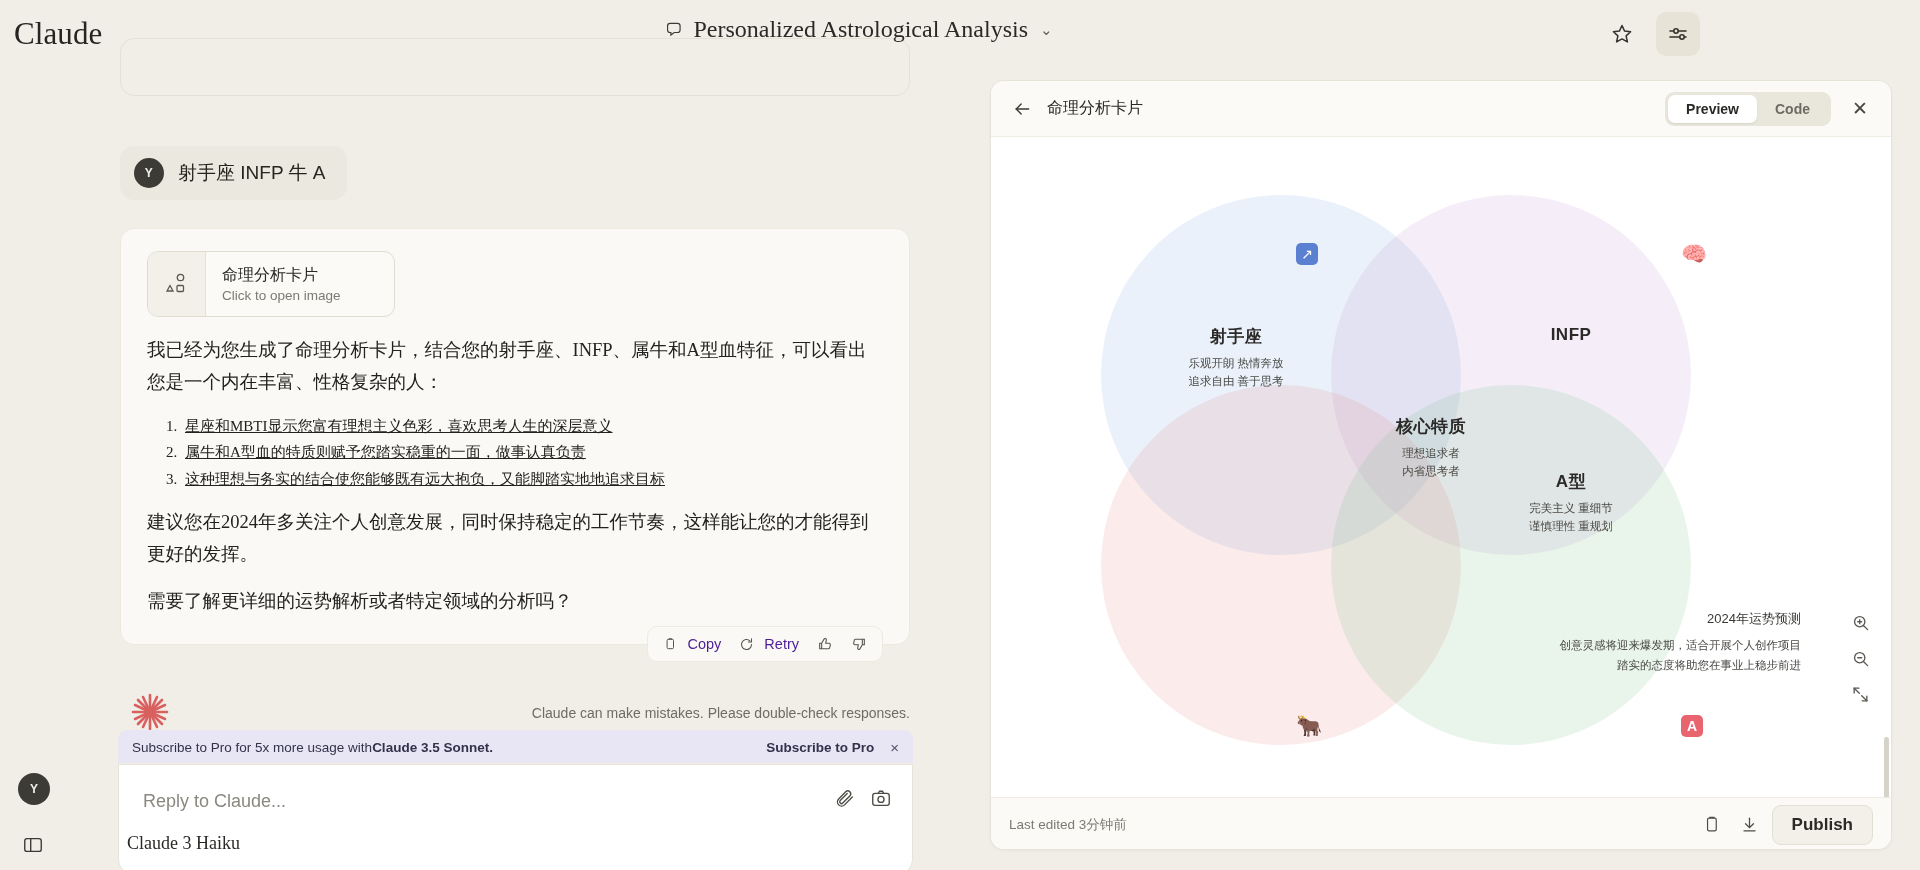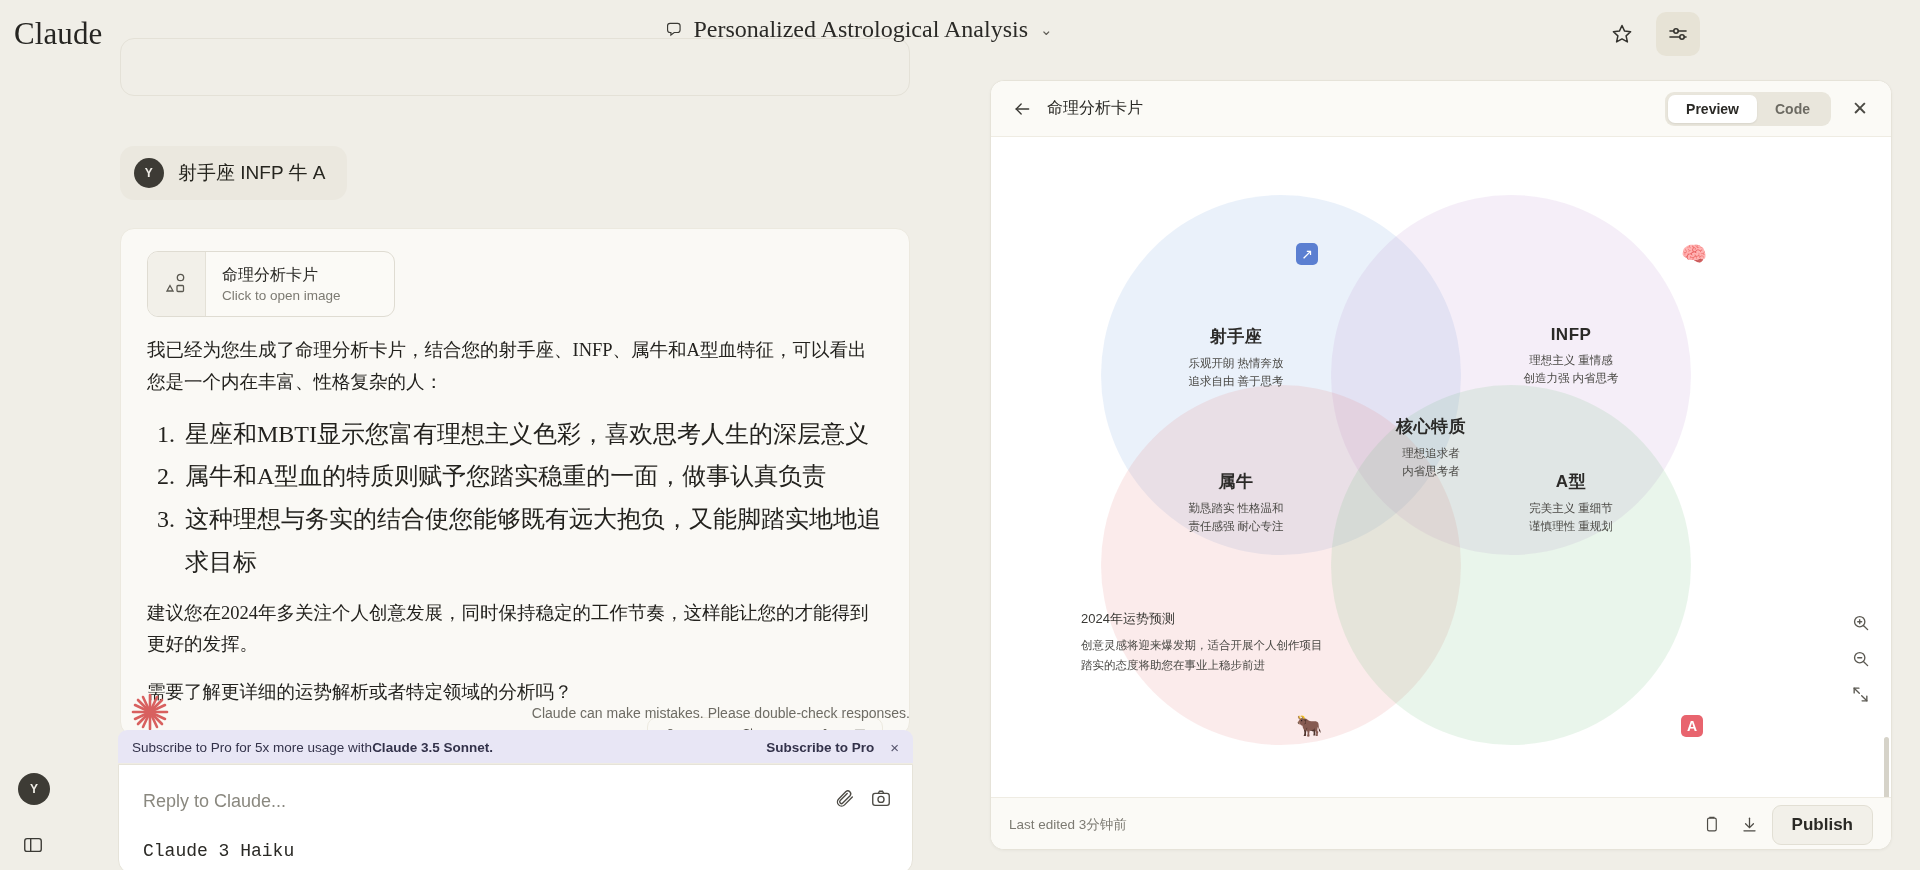--- a/index.html
+++ b/index.html
@@ -78,21 +78,21 @@
     width: 58px; display: flex; align-items: center; justify-content: center;
     background: #F2F0E9; border-right: 1px solid #E4E1D7;
   }
   .artifact-chip .chip-txt { padding: 13px 22px 13px 16px; }
   .chip-title { font-size: 16px; color: #2a2925; line-height: 1.25; }
   .chip-sub { font-size: 13.5px; color: #7C7A72; margin-top: 3px; }
 
   .msg-body { margin-top: 18px; font-family: "Liberation Serif", serif; color: #23221E; }
   .msg-p { font-size: 18.5px; line-height: 1.72; }
   .msg-list { margin: 14px 0 14px 0; padding-left: 34px; }
-  .msg-list li { font-size: 24px; line-height: 1.78; padding-left: 4px; }
+  .msg-list li { font-size: 15px; line-height: 1.78; padding-left: 4px; text-decoration: underline; }
   .msg-p + .msg-p { margin-top: 14px; }
   .msg-list + .msg-p { margin-top: 4px; }
 
   .action-bar {
     position: absolute; right: 26px; bottom: -18px;
     display: flex; align-items: center; gap: 4px;
     background: #FAF9F5; border: 1px solid #EDEAE0; border-radius: 10px;
     padding: 5px 8px;
   }
   .act {
@@ -121,22 +121,22 @@
     background: #FFFFFF; border: 1px solid #E6E3D9;
     border-radius: 0 0 14px 14px;
     box-shadow: 0 -1px 0 #EFECE3;
   }
   .composer .ph {
     position: absolute; left: 24px; top: 26px;
     font-size: 18px; color: #8A887F;
   }
   .composer .tools { position: absolute; right: 20px; top: 22px; display: flex; gap: 14px; }
   .composer .model {
-    position: absolute; left: 24px; top: 68px;
-    font-family: Liberation Mono, monospace; font-size: 18px; color: #2a2925; cursor: pointer; margin-top: 8px;
+    position: absolute; left: 8px; top: 68px;
+    font-family: Liberation Serif, serif; font-size: 18px; color: #2a2925; cursor: pointer;
   }
   .rail-avatar {
     position: absolute; left: 18px; top: 773px;
     width: 32px; height: 32px; border-radius: 50%;
     background: #3D3B35; color: #F0EEE7;
     display: flex; align-items: center; justify-content: center;
     font-size: 12px; font-weight: bold;
   }
   .rail-panel { position: absolute; left: 22px; top: 834px; }
 
@@ -176,21 +176,21 @@
   .lbl { position: absolute; text-align: center; color: #2b2a28; }
   .lbl .h { font-size: 17px; font-weight: bold; letter-spacing: .5px; }
   .lbl .d { font-size: 11.5px; color: #4a4945; line-height: 1.55; margin-top: 7px; }
 
   .l-sag  { left: 60px;  top: 170px; width: 190px; }
   .l-infp { left: 395px; top: 170px; width: 190px; }
   .l-core { left: 255px; top: 260px; width: 190px; }
   .l-ox   { left: 60px;  top: 315px; width: 190px; }
   .l-a    { left: 395px; top: 315px; width: 190px; }
 
-  .forecast { position: absolute; left: 0; top: 455px; width: 720px; text-align: left; }
+  .forecast { position: absolute; left: 0; top: 455px; width: 720px; text-align: right; }
   .forecast .ft { font-size: 13px; color: #3a3935; }
   .forecast .fl { font-size: 11.5px; color: #4a4945; line-height: 1.7; margin-top: 8px; }
 
   .corner { position: absolute; font-size: 21px; line-height: 1; }
   .cr-sag { left: 215px; top: 88px; }
   .cr-brain { left: 600px; top: 88px; }
   .cr-ox { left: 215px; top: 560px; }
   .cr-a { left: 600px; top: 560px; }
   .badge-a {
     width: 22px; height: 22px; border-radius: 5px; background: #E8646E;
@@ -427,41 +427,30 @@
         <div class="lbl l-sag">
           <div class="h">射手座</div>
           <div class="d">
             <span>乐观开朗 热情奔放</span><br>
             <span>追求自由 善于思考</span>
           </div>
         </div>
 
         <div class="lbl l-infp">
           <div class="h">INFP</div>
-          <div class="d">
-            <span>理想主义 重情感</span><br>
-            <span>创造力强 内省思考</span>
-          </div>
         </div>
 
         <div class="lbl l-core">
           <div class="h">核心特质</div>
           <div class="d">
             <span>理想追求者</span><br>
             <span>内省思考者</span>
           </div>
         </div>
 
-        <div class="lbl l-ox">
-          <div class="h">属牛</div>
-          <div class="d">
-            <span>勤恳踏实 性格温和</span><br>
-            <span>责任感强 耐心专注</span>
-          </div>
-        </div>
 
         <div class="lbl l-a">
           <div class="h">A型</div>
           <div class="d">
             <span>完美主义 重细节</span><br>
             <span>谨慎理性 重规划</span>
           </div>
         </div>
 
         <div class="forecast">

